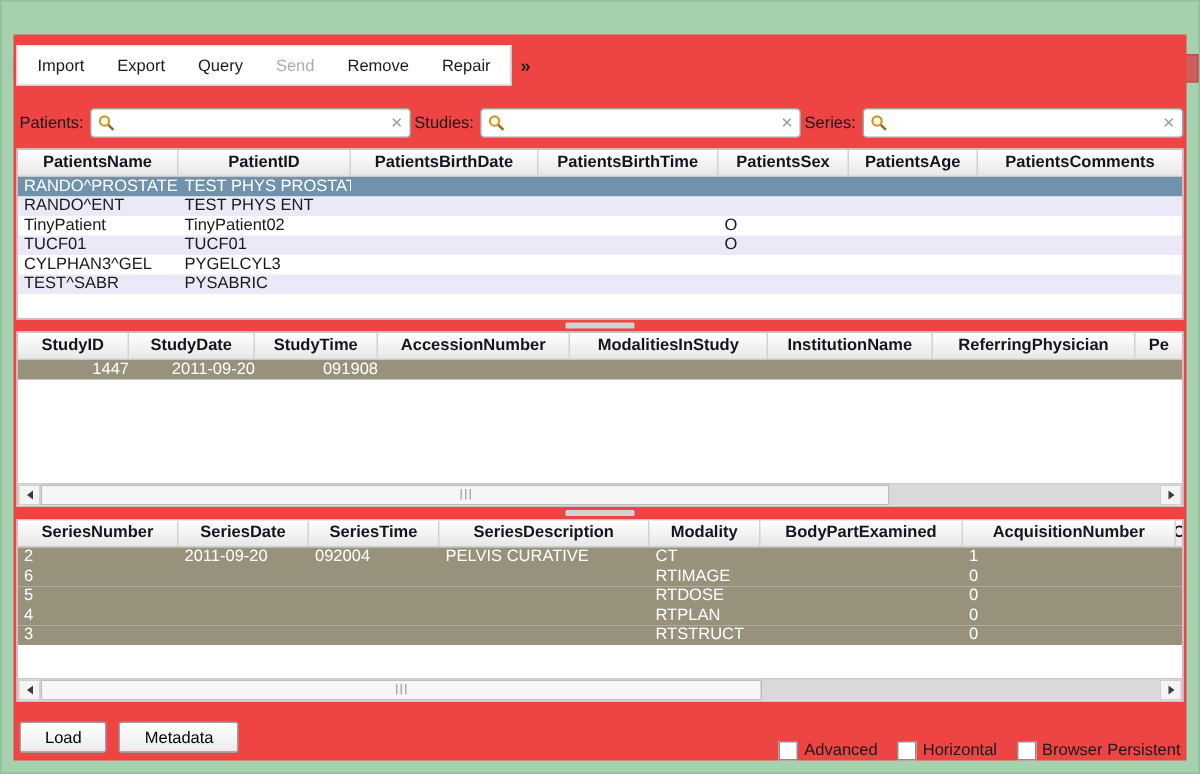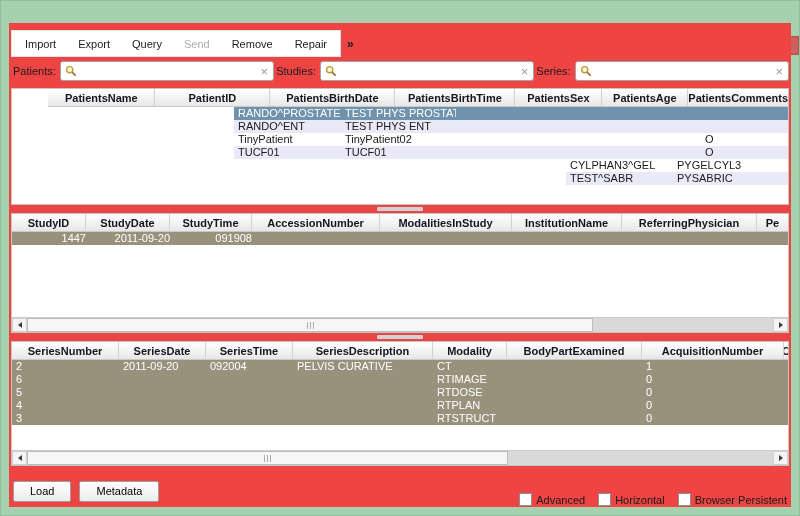--- a/index.html
+++ b/index.html
@@ -23,30 +23,30 @@
   .content { position:absolute; left:8px; right:8px; top:22px; bottom:8px; background:#ef4444; padding:0 2px; display:flex; flex-direction:column; }
 
   
   .toolbar { margin-top:7px; height:27px; display:flex; align-items:stretch; }
   .toolbar-box { display:inline-flex; align-items:center; border:1px solid #e4e4e4; border-right-color:#d8d8d8; background:#fff; padding:0 2px; }
   .tbtn { padding:0 11px; height:25px; display:flex; align-items:center; color:#1a1a1a; cursor:default; }
   .tbtn.disabled { color:#adadad; }
   .tb-overflow { display:flex; align-items:center; padding:0 6px; font-weight:bold; font-size:12px; }
 
   
-  .filters { margin-top:3px; height:22px; display:flex; align-items:center; }
+  .filters { margin-top:14px; height:22px; display:flex; align-items:center; }
   .flabel { margin:0 4px 0 2px; white-space:nowrap; }
   .search-box { flex:1; height:20px; border:1px solid #a3a3a3; border-radius:3px; background:#fff; display:flex; align-items:center; min-width:0; }
   .search-box svg { margin:0 3px 0 4px; flex:none; }
   .search-box input { flex:1; min-width:0; border:none; outline:none; height:16px; font:11px "Liberation Sans",sans-serif; }
   .clear-x { color:#9a9a9a; font-size:13px; line-height:1; margin:0 5px; cursor:default; }
 
   
   .panel { border:1px solid #c4c4c4; background:#fff; display:flex; flex-direction:column; overflow:hidden; }
-  .p-patients { margin-top:6px; height:117px;align-items:flex-end; }
+  .p-patients { margin-top:6px; height:117px; }
   .p-studies  { height:120px;text-align:right; }
   .p-series   { height:125px; }
   .thead { display:flex; height:18px; background:linear-gradient(#ffffff,#e7e7e7); border-bottom:1px solid #c9c9c9; flex:none; }
   .th { display:flex; align-items:center; justify-content:center; font-weight:bold; color:#15151f; border-right:1px solid #d2d2d2; overflow:hidden; white-space:nowrap; flex:none; }
   .th:last-child { border-right:none; flex:1; }
   .trow { display:flex; height:13px; line-height:13px; white-space:nowrap; flex:none; }
   .trow.alt { background:#e9e9f8; }
   .trow.sel { background:#7092ad; color:#fff; }
   .trow.isel { background:#98927d; color:#fff; }
   .c { padding-left:4px; overflow:hidden; flex:none; }

